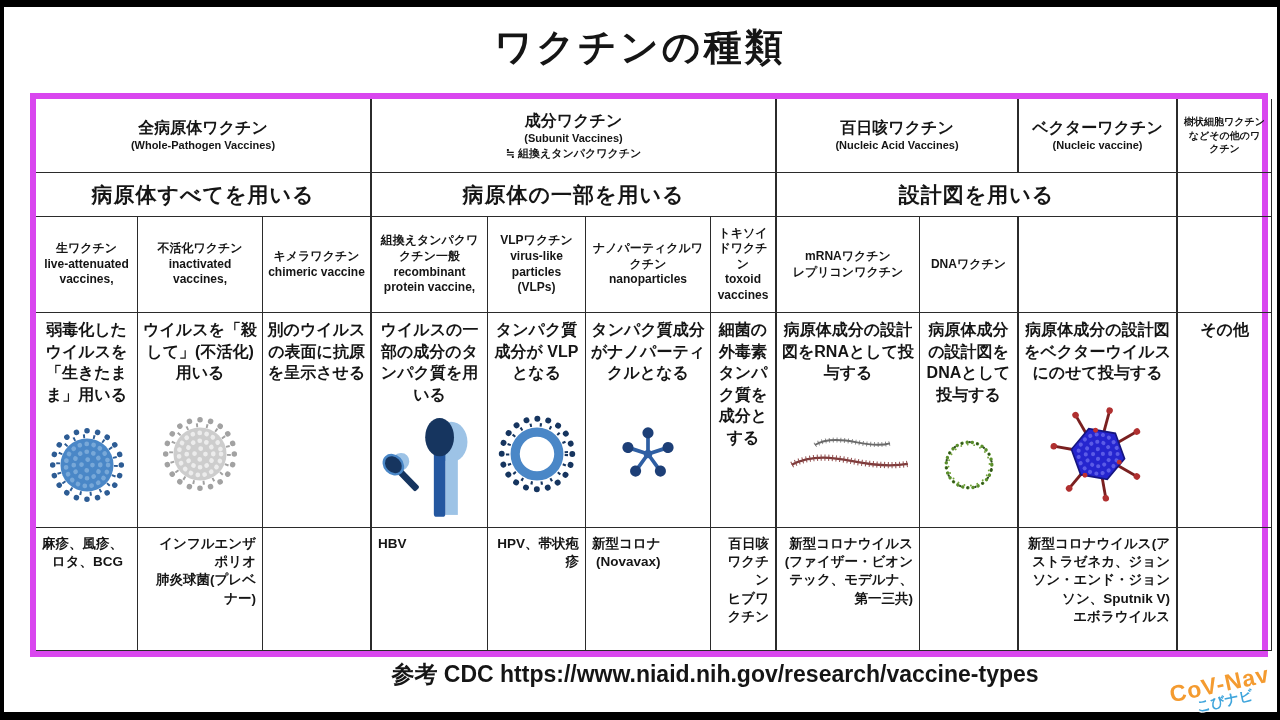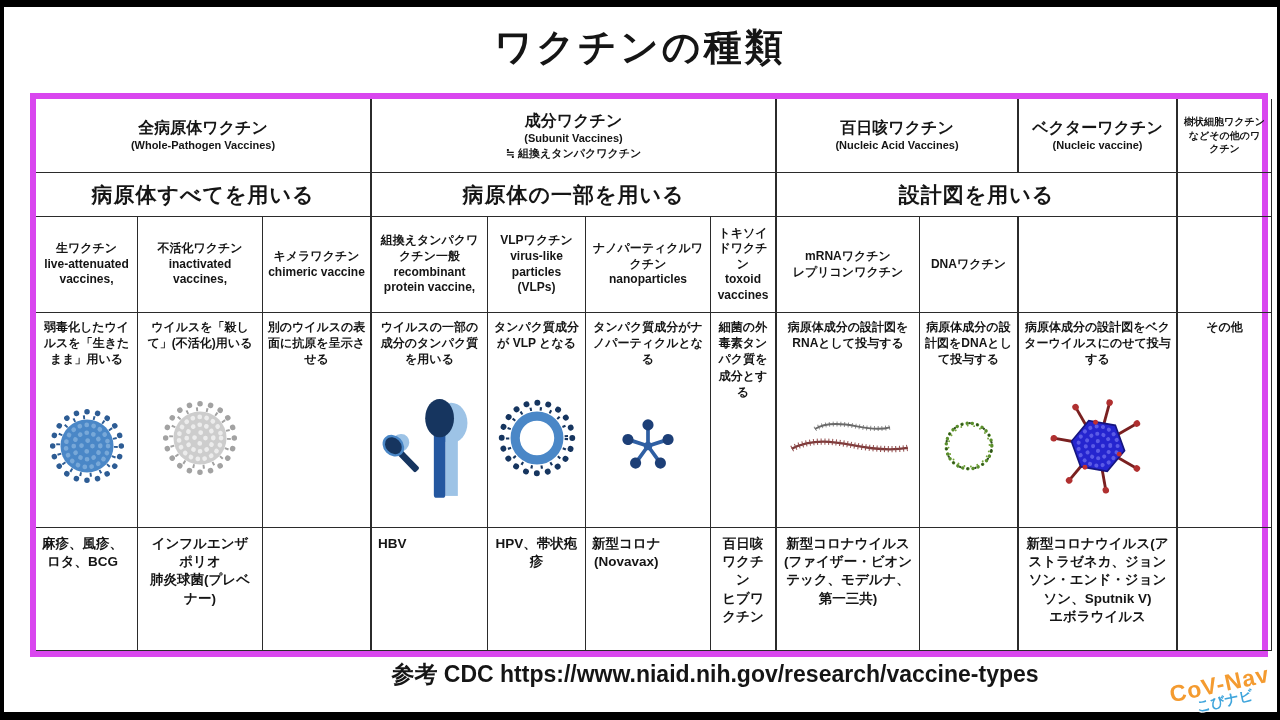--- a/index.html
+++ b/index.html
@@ -50,25 +50,25 @@
   .sp4 { grid-column:span 4; }
   .sp2 { grid-column:span 2; }
   .pre { white-space:pre-line; }
   .grp .ja { font-size:16px; line-height:1.25; }
   .grp .en { font-size:11px; line-height:1.3; }
   .grp .note { font-size:11px; line-height:1.3; }
   .grp.small-header { font-size:10px; line-height:1.35; padding:2px 6px; }
   .approach { font-size:21px; letter-spacing:1px; }
   .type { font-size:12px; line-height:1.3; justify-content:center; }
   .type .en { font-size:12px; }
-  .desc { justify-content:flex-start; font-size:12px; line-height:1.35; padding-top:6px; }
+  .desc { justify-content:flex-start; font-size:16px; line-height:1.35; padding-top:6px; }
   .desc .iconwrap { margin:auto; display:flex; align-items:center; justify-content:center; }
   .example {
     align-items:flex-start; justify-content:flex-start;
-    text-align:center; font-size:13.5px; line-height:1.35;
+    text-align:right; font-size:13.5px; line-height:1.35;
     padding:7px 6px;
   }
   .footer {
     position:absolute; top:659px; left:150px; width:1130px;
     text-align:center; font-size:23px;
   }
   .logo {
     position:absolute; right:8px; bottom:12px;
     transform:rotate(-12deg);
     z-index:60; line-height:1;

